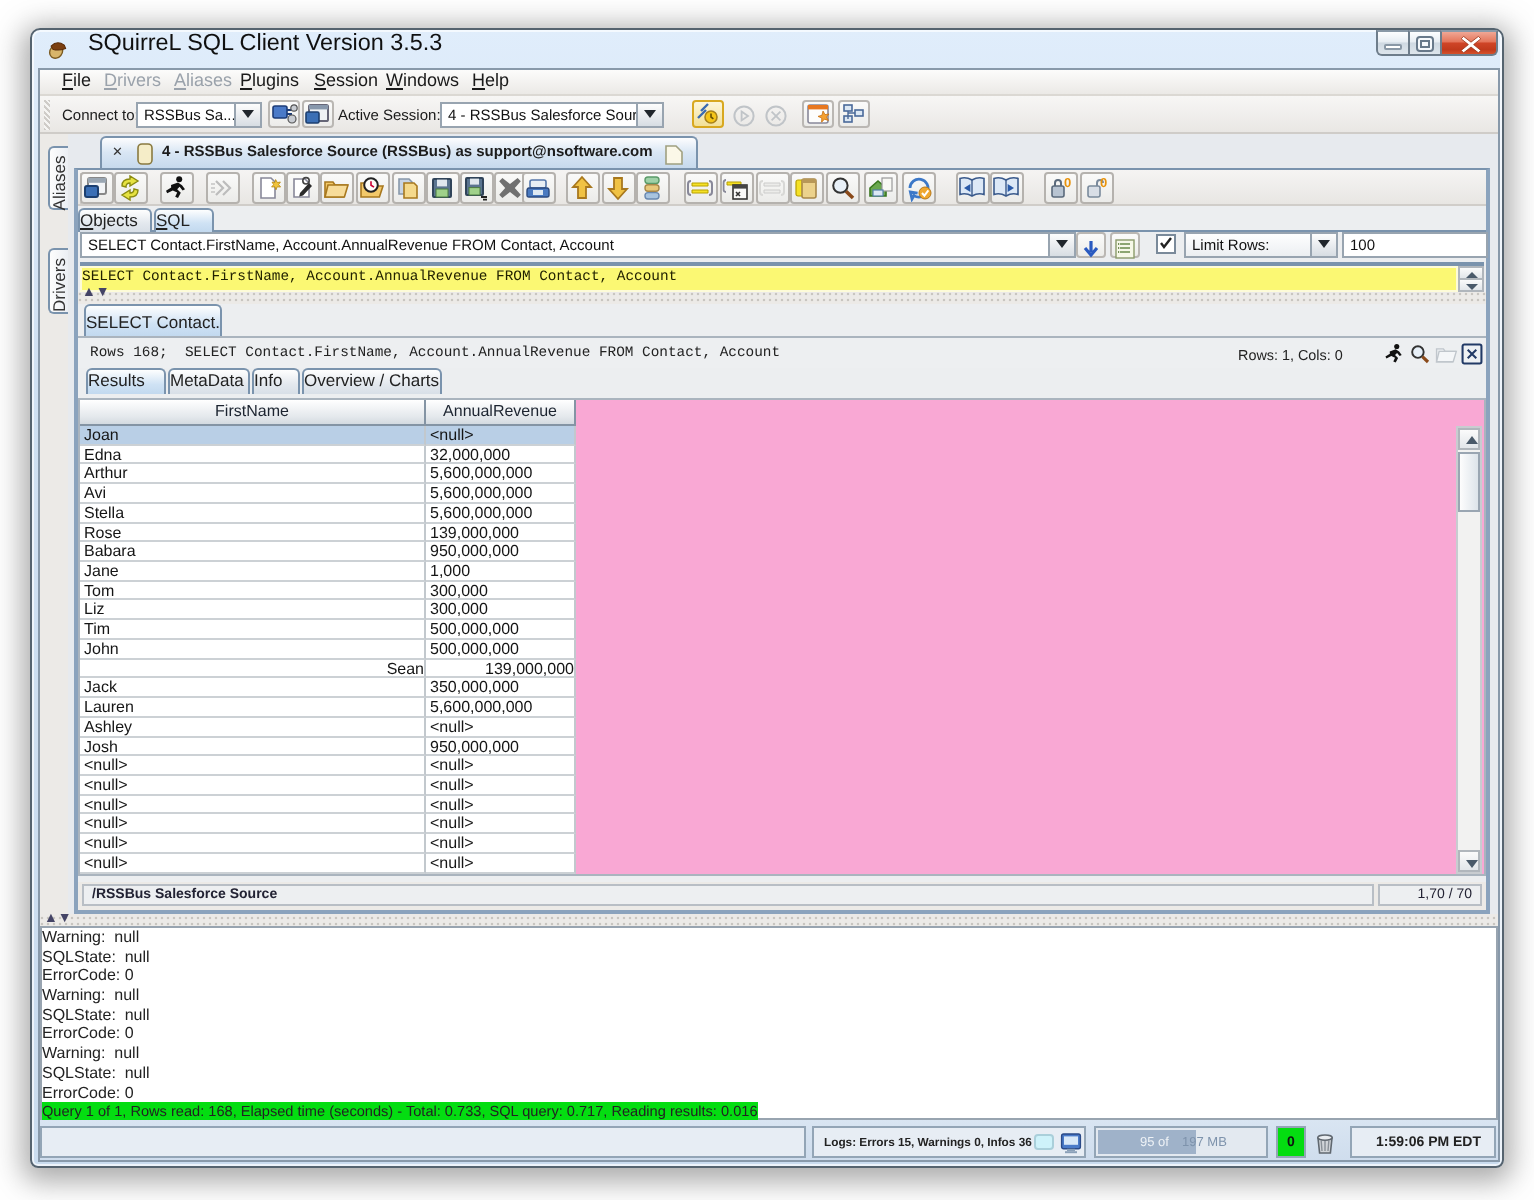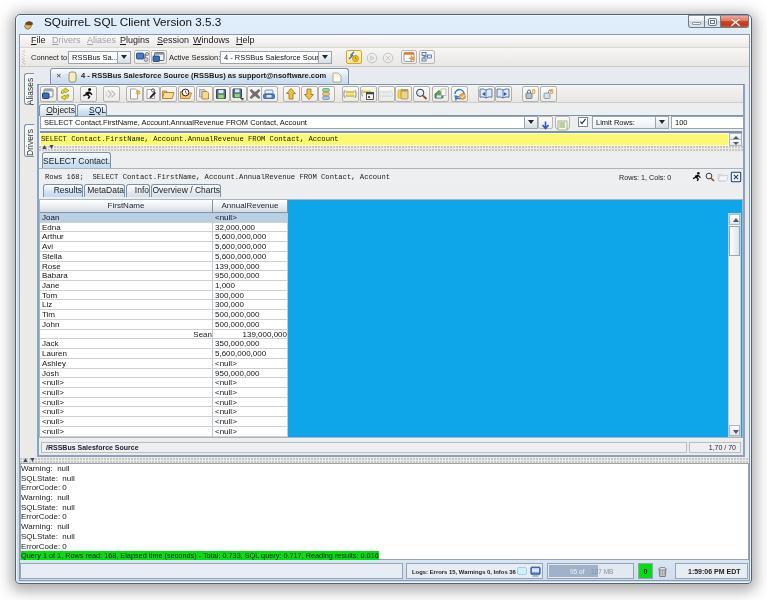--- a/index.html
+++ b/index.html
@@ -51,38 +51,38 @@
   background:linear-gradient(#fdfdfe,#d9e6f4 45%,#c4d8ec);
   border:1px solid #7a93ad; border-bottom:none; border-radius:3px 3px 0 0;
   font-size:7.5px; font-weight:bold; color:#1c1c1c; }
 #frame { position:absolute; left:3px; top:17px; right:4px; height:373px;
   background:#eceef0; border:2px solid #8ba3bd; border-top:1px solid #7a93ad; }
 #ftoolbar { position:absolute; left:0; top:0; right:0; height:18px;
   background:linear-gradient(#f5f4f3,#e8e6e3); border-bottom:1px solid #d0cdc9; }
 .fbtn { position:absolute; top:1px; width:17px; height:16px; border:1px solid #b5b2ae;
   background:linear-gradient(#fafaf9,#ebebe9); border-radius:2px; }
 .tab { position:absolute; border:1px solid #7a93ad; border-bottom:none;
-  border-radius:3px 3px 0 0; background:linear-gradient(#fefefe,#e3e8ee 60%,#d8dfe7); text-align:right;
+  border-radius:3px 3px 0 0; background:linear-gradient(#fefefe,#e3e8ee 60%,#d8dfe7); text-align:left;
   font-size:8.5px; color:#222; }
 .tabsel { background:linear-gradient(#fdfefe,#cfe2f4 60%,#c2d9ef); }
 #objsql { position:absolute; left:0; top:18px; right:0; height:13px; border-bottom:1px solid #7a93ad; }
 #combo-row { position:absolute; left:1px; top:31px; right:1px; height:15px; }
 #sqledit { position:absolute; left:1px; top:46px; right:1px; height:15px;
   background:#fdfbd8; border-top:2px solid #7a93ad; }
 #sqlline { position:absolute; left:1px; top:1px; right:14px; height:11px; background:#fbf873;
   font-family:"Liberation Mono", monospace; font-size:7.2px; font-weight:normal; color:#222200;
   white-space:nowrap; line-height:11px; }
 #vsplit { position:absolute; left:0; top:61px; right:0; height:6px; background:#eceae7;
   background-image:radial-gradient(circle at 1px 1px, #c8c5c0 0.7px, transparent 0.8px); background-size:3px 3px; }
 #resultwrap { position:absolute; left:0; top:67px; right:0; height:287px; }
 #rtab1 { left:3px; top:0px; width:69px; height:16px; padding-top:3px; }
 #inforow { position:absolute; left:0; top:16px; right:0; height:16px; background:#edeff1;
   border-top:1px solid #aab4be; font-family:"Liberation Mono", monospace; font-size:7.2px; color:#222; }
 #restabs { position:absolute; left:0; top:32px; right:0; height:14px; font-size:8.5px; }
-#tablewrap { position:absolute; left:0; top:47px; right:0; height:239px; background:#0ea5e9; border:1px solid #aab4be; }
+#tablewrap { position:absolute; left:0; top:47px; right:0; height:239px; background:#f9a8d4; border:1px solid #aab4be; }
 #gridhead { position:absolute; left:0; top:0; width:248px; height:13px;
   background:linear-gradient(#ffffff,#e4e8ec 70%,#d3dae0); border-bottom:1px solid #8494a4;
   font-size:8px; color:#1c2430; }
 #gridbody { position:absolute; left:0; top:13px; width:248px; font-size:8px; color:#151515; }
 .grow { position:absolute; left:0; width:248px; height:9.72px; background:#fff; }
 .grow div { position:absolute; top:0; height:9.72px; line-height:10px; padding-left:2px;
   border-right:1px solid #c2c8cd; border-bottom:1px solid #ccd1d5; white-space:nowrap; overflow:hidden; }
 .c1 { left:0; width:173px; }
 .c2 { left:173px; width:75px; }
 .rowsel .c1, .rowsel .c2 { background:#b9cfe6; }

